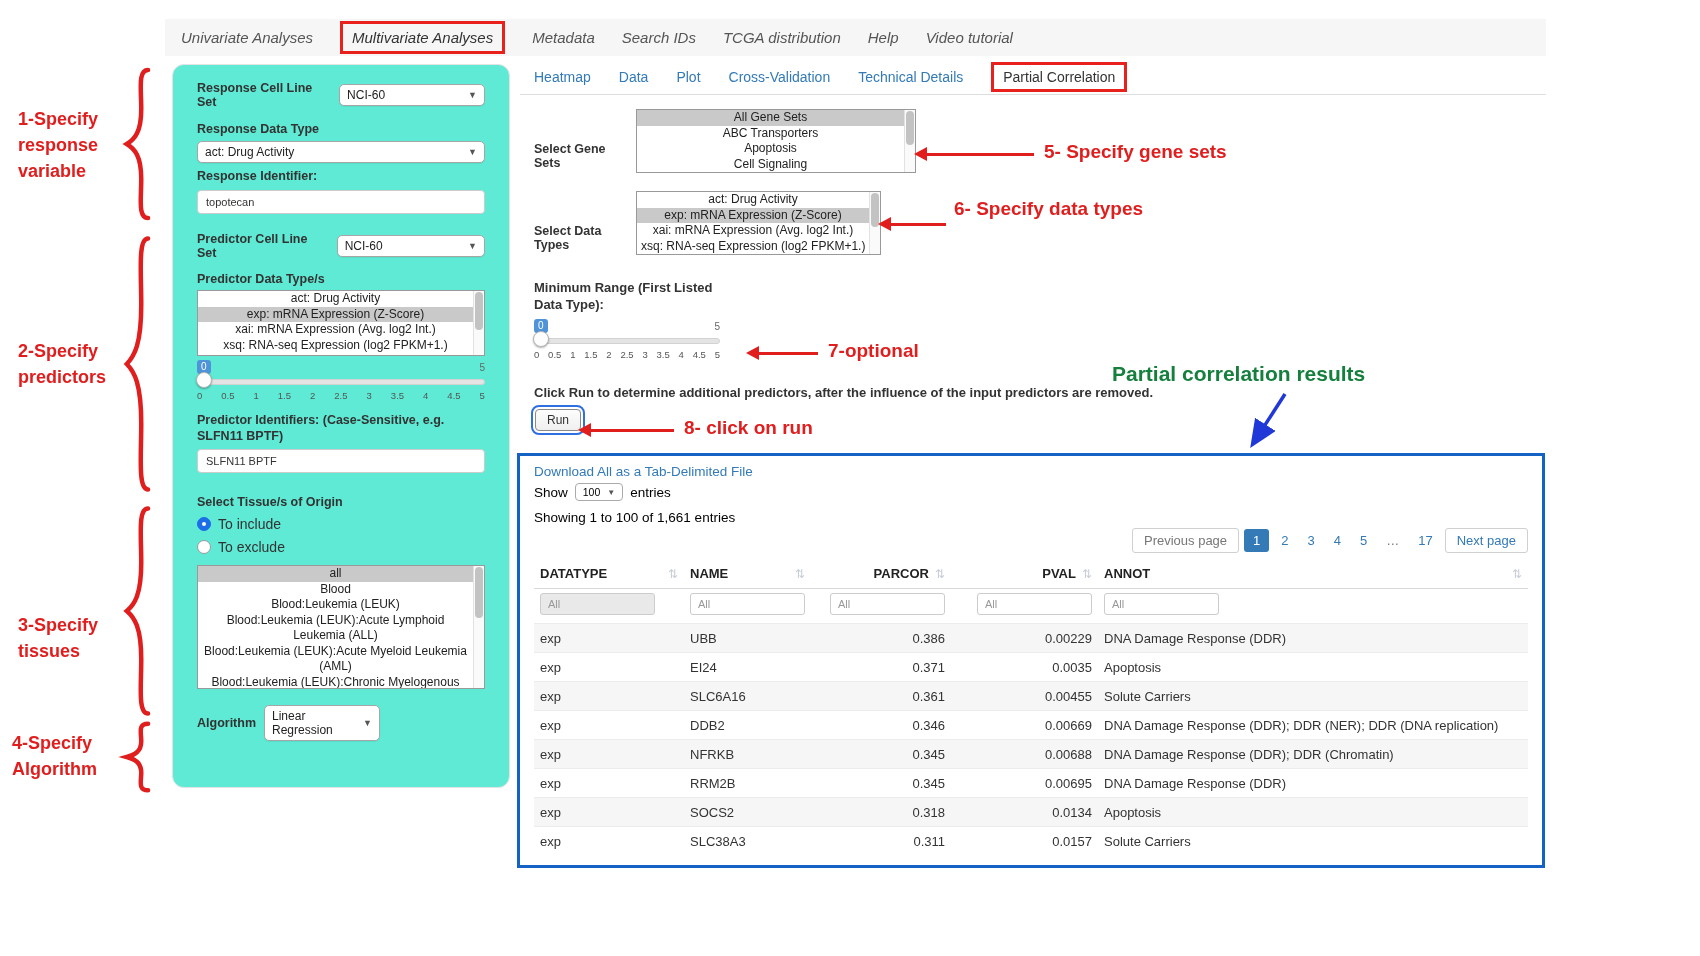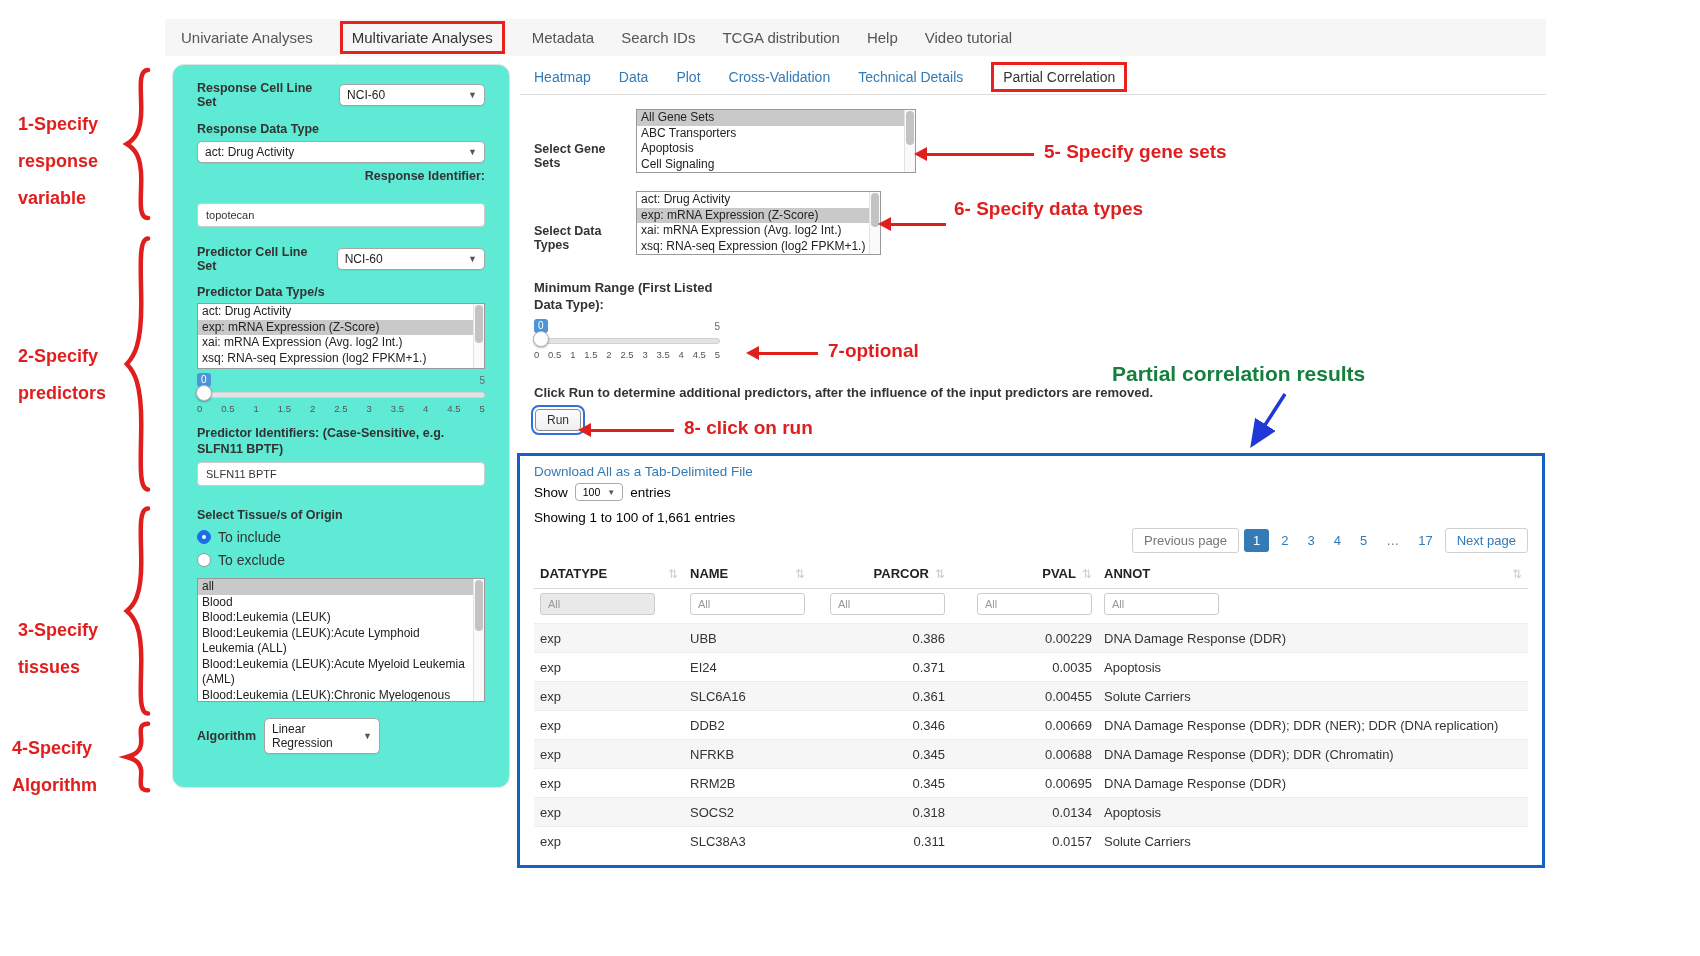--- a/index.html
+++ b/index.html
@@ -4,26 +4,26 @@
 <style>
   * { margin:0; padding:0; box-sizing:border-box; }
   html,body { width:1700px; height:956px; background:#fff;
     font-family:"Liberation Sans","DejaVu Sans",sans-serif; }
   #page { position:relative; width:1700px; height:956px; overflow:hidden; background:#fff; }
 
   
   .topnav { position:absolute; left:165px; top:19px; width:1381px; height:37px;
     background:#f6f6f6; display:flex; align-items:center; gap:27px;
     padding-left:16px; font-size:15px; color:#555; }
-  .nav-item { white-space:nowrap; cursor:pointer; }
+  .nav-item { white-space:nowrap; cursor:pointer;font-style:italic; }
   .nav-item.boxed { border:3px solid #e8211d; padding:5px 9px; color:#333; }
 
   
   .ann { position:absolute; color:#e01e1e; font-weight:bold; font-size:18px;
-    line-height:37px; white-space:pre-line; }
+    line-height:26px; white-space:pre-line; }
   .ann.right { font-size:19px; white-space:nowrap; line-height:22px; }
   .ann-results { position:absolute; color:#15803d; font-weight:bold; font-size:21px; white-space:nowrap; }
   .brace { position:absolute; }
   .brace svg { display:block; width:100%; height:100%; overflow:visible; }
   .arrow-red { position:absolute; height:3px; background:#e01e1e; }
   .arrow-red::before { content:""; position:absolute; left:-12px; top:-6px; width:0; height:0;
     border-top:7.5px solid transparent; border-bottom:7.5px solid transparent;
     border-right:13px solid #e01e1e; }
   .blue-arrow { position:absolute; overflow:visible; }
 
@@ -33,21 +33,21 @@
     padding:16px 24px; font-size:13px; color:#333; }
   .lbl { font-weight:bold; font-size:12.5px; color:#333; }
   .row-inline { display:flex; align-items:center; gap:8px; }
   .select { display:inline-flex; align-items:center; justify-content:space-between;
     border:1px solid #a6a6a6; background:#fff; border-radius:5px; padding:3px 7px;
     font-size:12px; color:#222; box-shadow:0 1px 1px rgba(0,0,0,.06); cursor:pointer; }
   .select .chev { margin-left:8px; font-size:9px; color:#555; }
   .select.full { display:flex; width:100%; }
   .text-input { display:block; width:100%; border:1px solid #ccc; border-radius:4px;
     background:#fff; padding:5px 8px; font-size:11px; color:#333; font-family:inherit; }
-  .listbox { position:relative; background:#fff; border:1px solid #999; overflow:hidden; padding-right:11px; }
+  .listbox { position:relative; background:#fff; border:1px solid #999; overflow:hidden; padding-right:11px;text-align:center; }
   .listbox .opt { font-size:12px; line-height:15.5px; padding:0 4px; white-space:nowrap;
     color:#222; cursor:pointer; }
   .listbox.wrap .opt { white-space:normal; }
   .listbox .opt.sel { background:#c9c9c9; }
   .lb-scroll { position:absolute; right:0; top:0; bottom:0; width:11px;
     background:#fafafa; border-left:1px solid #e2e2e2; }
   .lb-thumb { position:absolute; top:1px; right:1px; width:8px; background:#c3c3c3; border-radius:4px; }
 
   
   .slider { position:relative; height:46px; }
@@ -172,21 +172,21 @@
         <span>NCI-60</span>
         <span class="chev">▼</span>
       </div>
     </div>
 
     <div class="lbl" style="margin-bottom:5px;">Response Data Type</div>
     <div class="select full" style="margin-bottom:6px;">
       <span>act: Drug Activity</span>
       <span class="chev">▼</span>
     </div>
-    <div class="lbl" style="margin-bottom:20px;text-align:right;">Response Identifier:</div>
+    <div class="lbl" style="margin-bottom:7px;">Response Identifier:</div>
     <input class="text-input" style="margin-bottom: 18px;" value="topotecan">
 
     <div class="row-inline" style="margin-bottom:12px;">
       <span class="lbl">Predictor Cell Line Set</span>
       <div class="select" style="width:150px;">
         <span>NCI-60</span>
         <span class="chev">▼</span>
       </div>
     </div>
 

